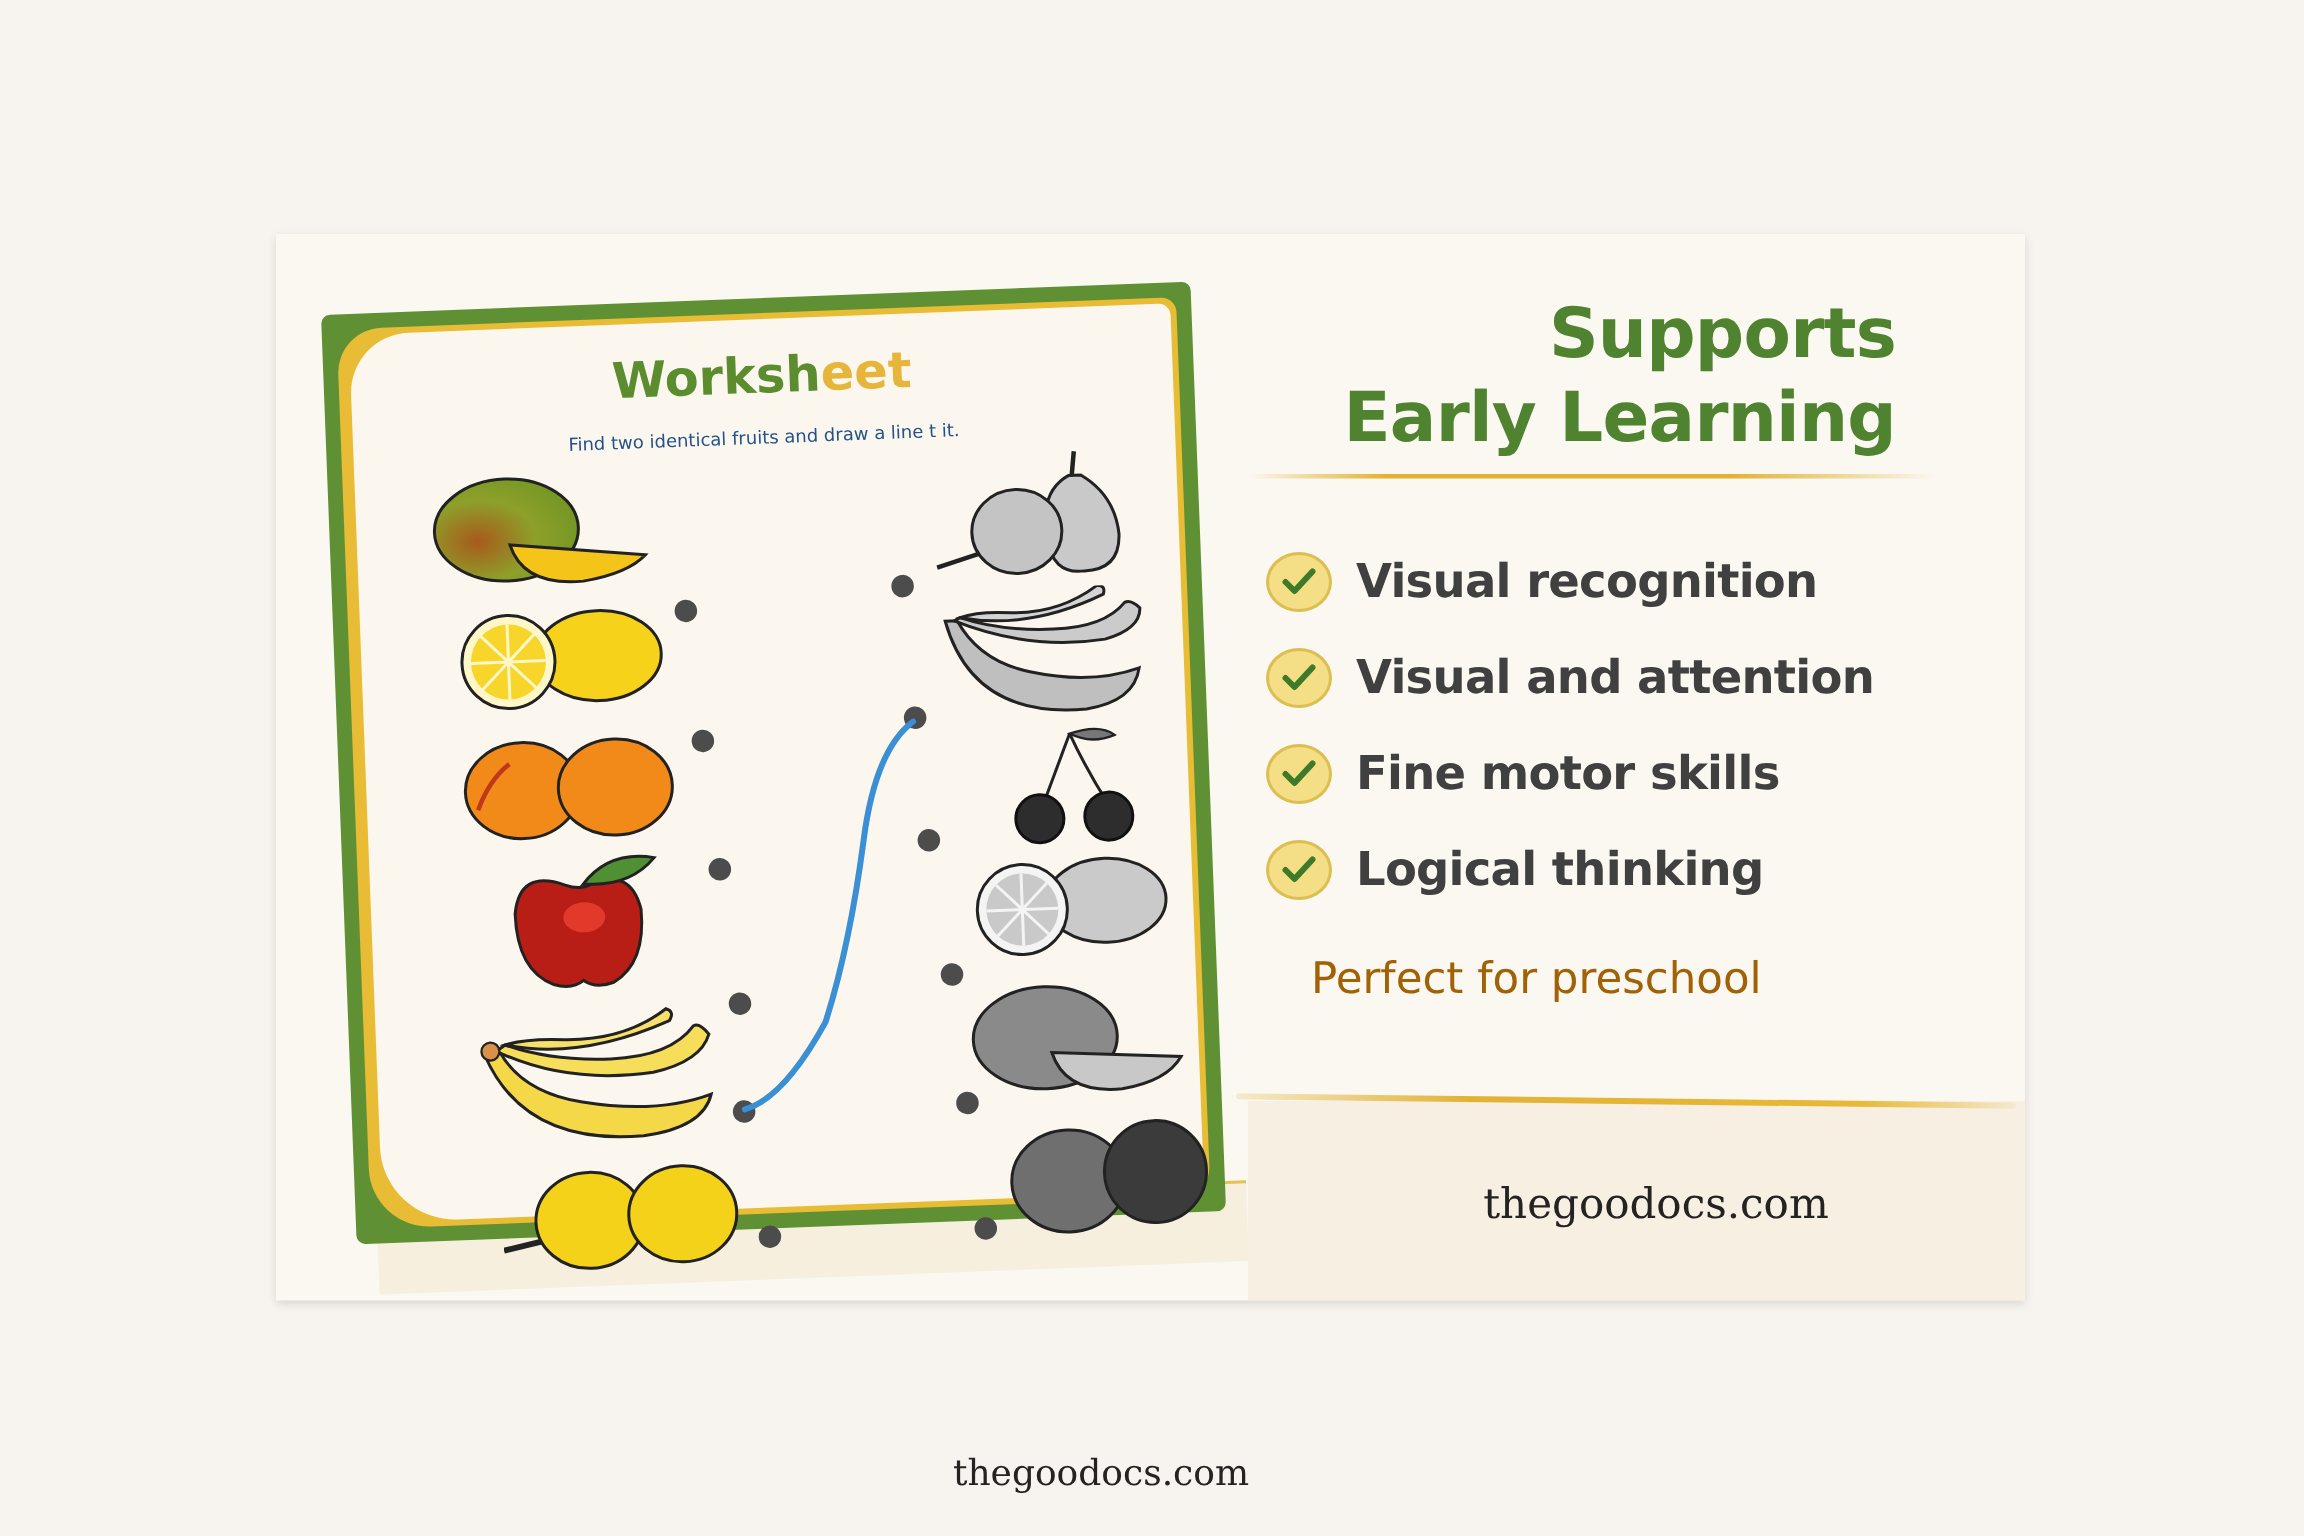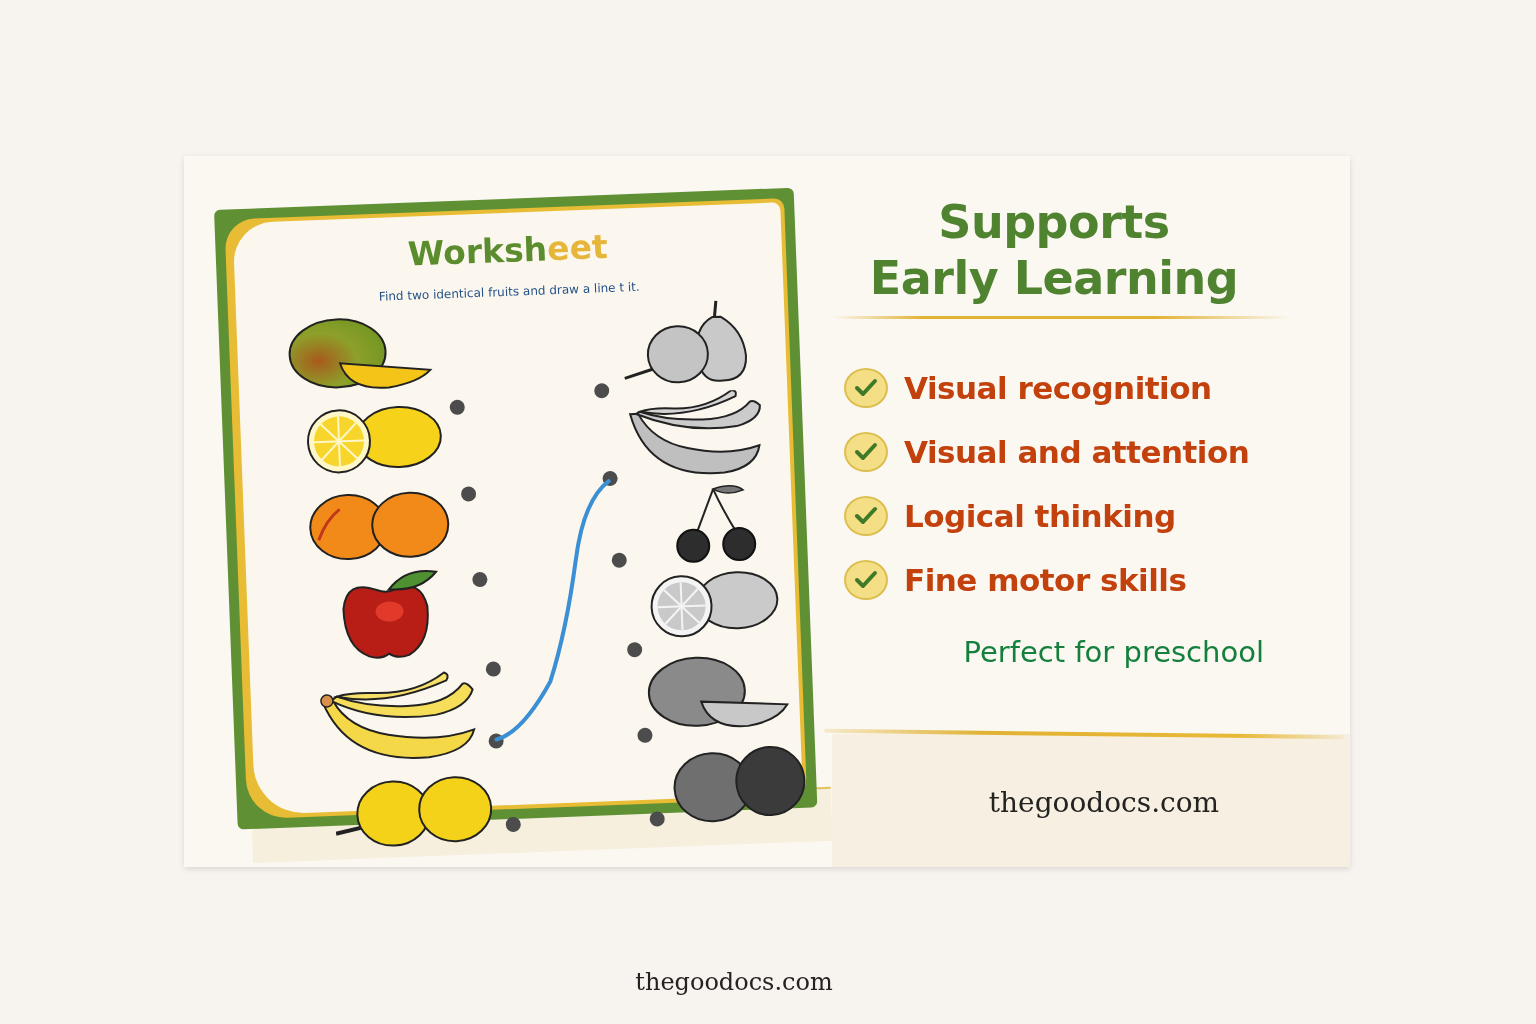--- a/index.html
+++ b/index.html
@@ -12,27 +12,27 @@
   .sheet-paper-under{position:absolute;left:14px;top:600px;width:580px;height:52px;background:#f6efdd;border-top:2px solid #e3c25a;}
   .sheet-frame{position:absolute;left:0;top:0;width:580px;height:620px;background:#5f9134;border-radius:6px;}
   .sheet-yellow{position:absolute;left:10px;top:10px;width:560px;height:600px;background:#e9bc36;border-radius:30px 10px 20px 40px;}
   .sheet-inner{position:absolute;left:18px;top:14px;width:548px;height:592px;background:#fbf7ee;border-radius:40px 8px 30px 50px;}
   .ws-title{position:absolute;left:0;width:548px;top:18px;text-align:center;font-family:"DejaVu Sans",sans-serif;font-weight:bold;font-size:33px;color:#5b8d2f;}
   .ws-title .accent{color:#e6b63a;}
   .ws-instr{position:absolute;left:0;width:548px;top:72px;text-align:center;font-size:12px;color:#24528a;}
   .dot{position:absolute;width:15px;height:15px;border-radius:50%;background:#4c4c4c;}
   .fruit{position:absolute;}
   
-  .title{position:absolute;left:660px;top:38px;width:420px;text-align:center;font-family:"DejaVu Sans",sans-serif;font-weight:bold;color:#4f8330;font-size:46px;line-height:56px;letter-spacing:-0.5px;}
+  .title{position:absolute;left:660px;top:38px;width:420px;text-align:right;font-family:"DejaVu Sans",sans-serif;font-weight:bold;color:#4f8330;font-size:46px;line-height:56px;letter-spacing:-0.5px;}
   .title-line{position:absolute;left:648px;top:160px;width:460px;height:3px;background:linear-gradient(90deg,rgba(225,178,50,0),#e2b232 20%,#e2b232 70%,rgba(225,178,50,0));border-radius:2px;}
   .features{position:absolute;left:660px;top:200px;}
   .feature{display:flex;align-items:center;height:64px;}
   .check{width:44px;height:40px;border-radius:50%;background:#f4de86;border:2px solid #dcbf50;display:flex;align-items:center;justify-content:center;margin-right:16px;box-sizing:border-box;}
-  .feature-label{font-family:"DejaVu Sans",sans-serif;font-size:31px;font-weight:bold;color:#c2410c;letter-spacing:-0.5px;}
-  .perfect{position:absolute;left:690px;top:476px;width:390px;text-align:right;font-family:"DejaVu Sans",sans-serif;font-size:29px;line-height:40px;color:#15803d;}
+  .feature-label{font-family:"DejaVu Sans",sans-serif;font-size:31px;font-weight:bold;color:#404040;letter-spacing:-0.5px;}
+  .perfect{position:absolute;left:690px;top:476px;width:390px;text-align:left;font-family:"DejaVu Sans",sans-serif;font-size:29px;line-height:40px;color:#a16207;}
   .site-card{position:absolute;left:790px;top:630px;width:260px;text-align:center;font-family:"DejaVu Serif",serif;font-size:28px;color:#252321;}
   .site-footer{position:absolute;left:584px;top:968px;width:300px;text-align:center;font-family:"DejaVu Serif",serif;font-size:24px;color:#252321;}
 </style>
 </head>
 <body>
 
 <div class="card">
   <div class="card-bottom-band"></div>
   <div class="band-line"></div>
 
@@ -169,29 +169,29 @@
           </svg>
         </span>
       <span class="feature-label">Visual and attention</span>
     </div>
     <div class="feature">
       <span class="check">
           <svg width="24" height="20" viewBox="0 0 24 20">
             <path d="M3 10 L9 16 L21 3" stroke="#3f7a2a" stroke-width="4" fill="none" stroke-linecap="round" stroke-linejoin="round"></path>
           </svg>
         </span>
+      <span class="feature-label">Fine motor skills</span>
+    </div>
+    <div class="feature">
+      <span class="check">
+          <svg width="24" height="20" viewBox="0 0 24 20">
+            <path d="M3 10 L9 16 L21 3" stroke="#3f7a2a" stroke-width="4" fill="none" stroke-linecap="round" stroke-linejoin="round"></path>
+          </svg>
+        </span>
       <span class="feature-label">Logical thinking</span>
-    </div>
-    <div class="feature">
-      <span class="check">
-          <svg width="24" height="20" viewBox="0 0 24 20">
-            <path d="M3 10 L9 16 L21 3" stroke="#3f7a2a" stroke-width="4" fill="none" stroke-linecap="round" stroke-linejoin="round"></path>
-          </svg>
-        </span>
-      <span class="feature-label">Fine motor skills</span>
     </div>
   </div>
 
   <div class="perfect">
     <div>Perfect for preschool</div>
   </div>
 
   <div class="site-card">thegoodocs.com</div>
 </div>
 

